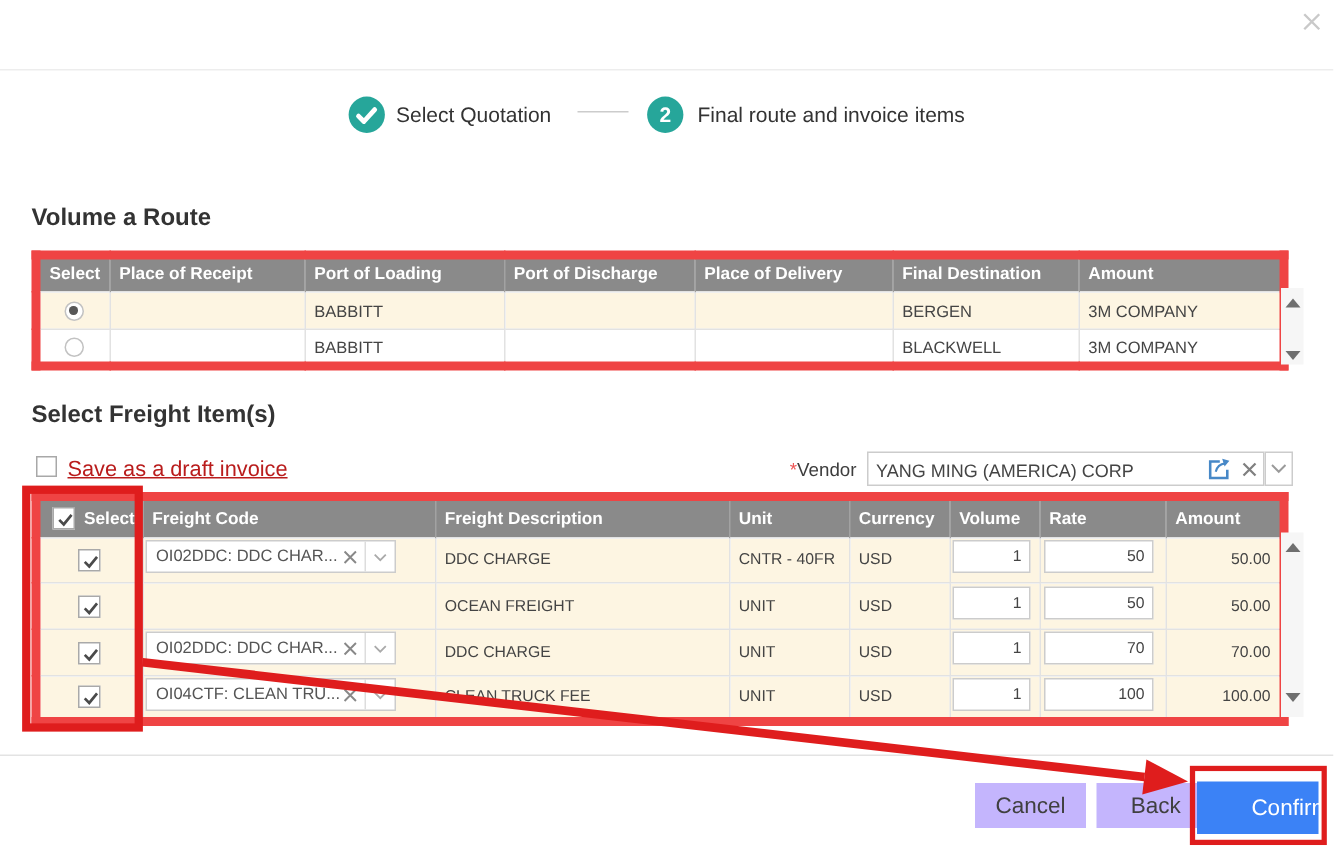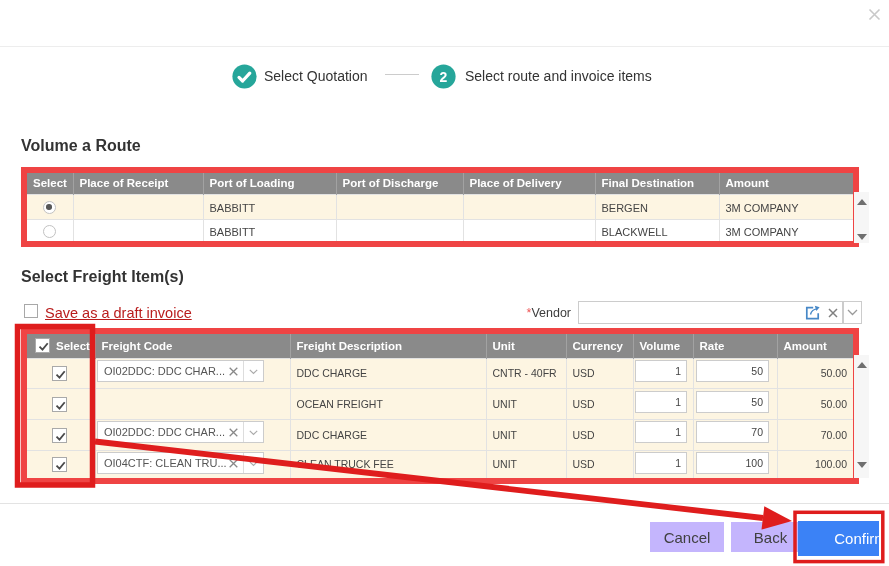--- a/index.html
+++ b/index.html
@@ -70,21 +70,21 @@
   <svg class="abs" style="left:231.5px; top:64.3px;" width="25" height="25" viewBox="0 0 25 25">
     <circle cx="12.5" cy="12.5" r="12.1" fill="#26a69a"></circle>
     <path d="M7 13.4 l3.6 3.6 l7.2-7.9" stroke="#fff" stroke-width="3.2" fill="none" stroke-linecap="round" stroke-linejoin="round"></path>
   </svg>
   <div class="abs steptext" style="left:264px; top:68px;">Select Quotation</div>
   <div class="abs stepline" style="left:385px; width:34px;"></div>
   <svg class="abs" style="left:430.7px; top:64.3px;" width="25" height="25" viewBox="0 0 25 25">
     <circle cx="12.5" cy="12.5" r="12.1" fill="#26a69a"></circle>
     <text x="12.5" y="17.6" font-size="14" font-weight="bold" fill="#fff" text-anchor="middle" font-family="Liberation Sans, sans-serif">2</text>
   </svg>
-  <div class="abs steptext" style="left:465px; top:68px;">Select route and invoice items</div>
+  <div class="abs steptext" style="left:465px; top:68px;">Final route and invoice items</div>
 
   <div class="abs h2" style="left:21px; top:136.5px;">Volume a Route</div>
 
   <table class="grid rt" style="left:21px; top:167px; width:832px;">
     <colgroup>
       <col style="width:49px">
         <col style="width:130px">
         <col style="width:133px">
         <col style="width:127px">
         <col style="width:132px">
@@ -130,20 +130,21 @@
   <div class="abs tri-up" style="left:856.5px; top:199px;"></div>
   <div class="abs tri-dn" style="left:856.5px; top:233.5px;"></div>
 
   <div class="abs h2" style="left:21px; top:268px;">Select Freight Item(s)</div>
 
   <div class="abs" style="left:24px; top:304px; width:14px; height:14px; border:1px solid #a8a8a8; background:#fff;"></div>
   <div class="abs" style="left:45px; top:304.5px; font-size:14.5px; color:#b91c1c;text-decoration:underline;">Save as a draft invoice</div>
 
   <div class="abs" style="left:526.5px; top:306px; font-size:12.5px; color:#3d3d3d;"><span style="color:#e55;">*</span>Vendor</div>
   <div class="abs" style="left:578px; top:301px; width:265px; height:23px; border:1px solid #ccc; background:#fff;"></div>
+  <div class="abs" style="left:584px; top:307px; font-size:12px; color:#444;">YANG MING (AMERICA) CORP</div>
   <svg class="abs" style="left:805px; top:305px;" width="16" height="15" viewBox="0 0 16 15">
     <path d="M8.2 2.6 H1.8 V13.6 H13.2 V8.2" stroke="#4788c7" stroke-width="1.7" fill="none"></path>
     <path d="M5.5 9.5 C6.2 6.5 8.5 4.3 11.8 3.9" stroke="#4788c7" stroke-width="1.4" fill="none"></path>
     <path d="M9.8 0.8 L14.6 2.2 L11.4 6.0 Z" fill="#4788c7"></path>
   </svg>
   <svg class="abs" style="left:828px; top:308px;" width="10" height="10" viewBox="0 0 10 10">
     <path d="M1 1 L9 9 M9 1 L1 9" stroke="#808080" stroke-width="1.5"></path>
   </svg>
   <div class="abs" style="left:843px; top:301px; width:19px; height:23px; border:1px solid #ccc; background:#fff;"></div>
   <svg class="abs" style="left:847px; top:309px;" width="11" height="7" viewBox="0 0 11 7">

